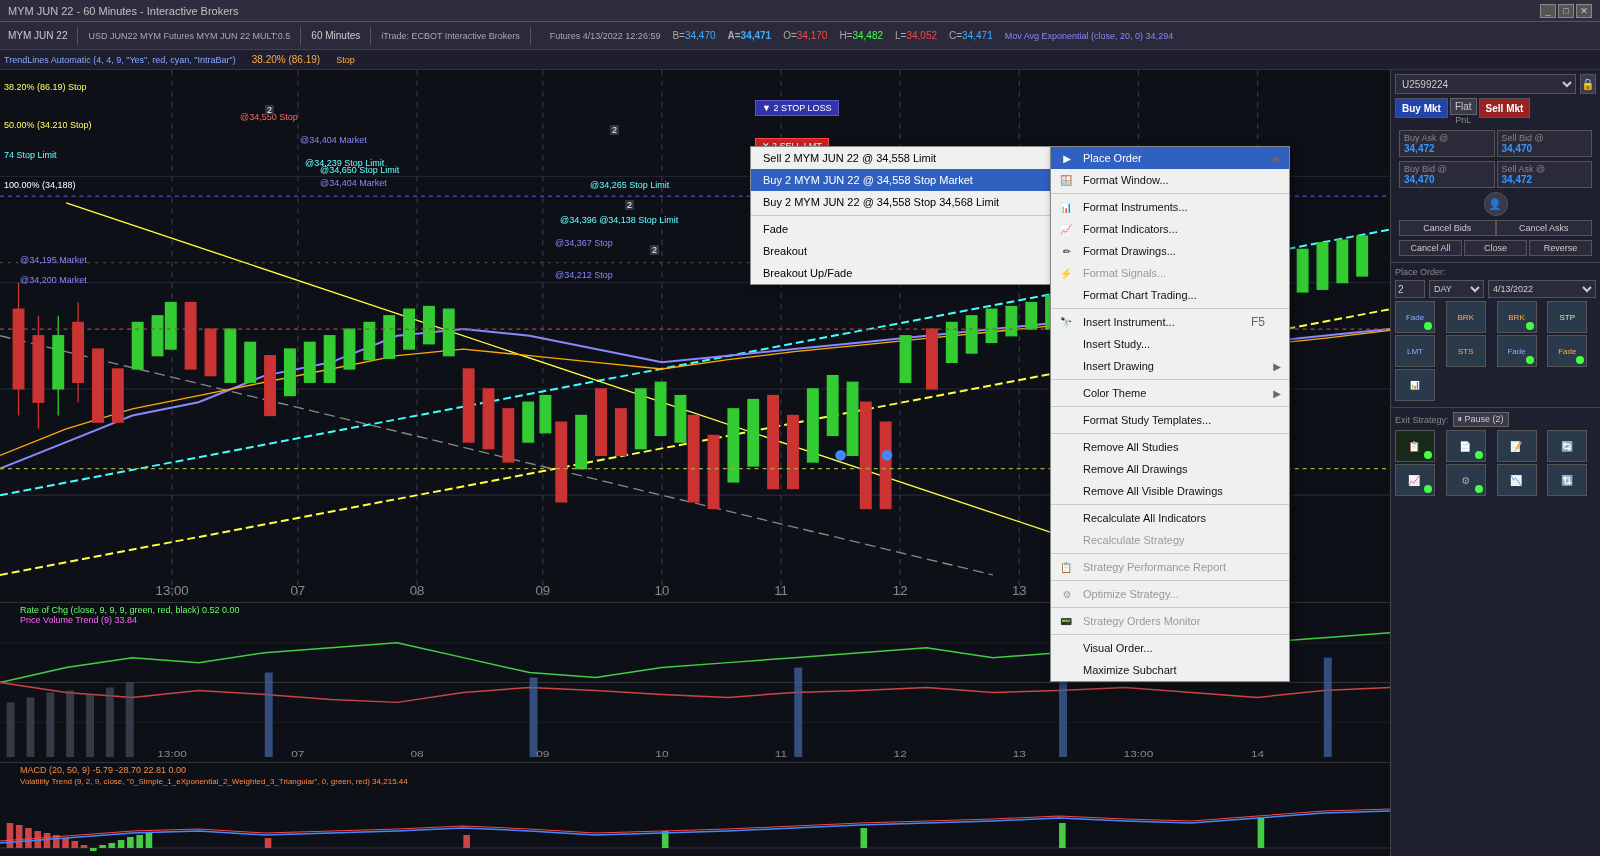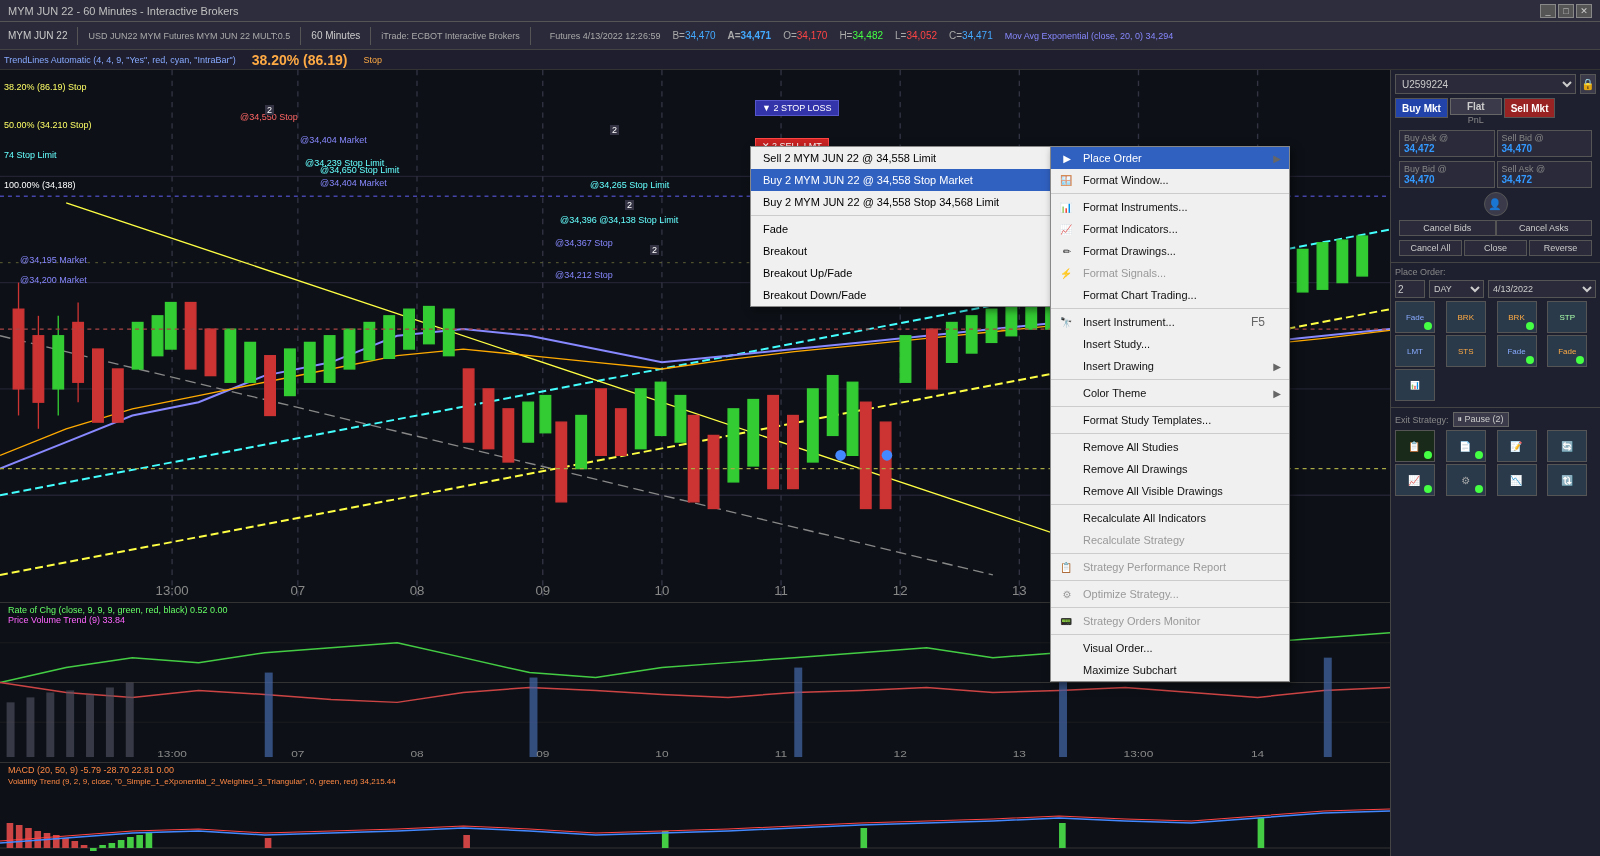--- a/index.html
+++ b/index.html
@@ -71,21 +71,21 @@
     .chart-pane {
       flex: 1;
       position: relative;
       border-bottom: 1px solid #333;
       background: #0d1117;
     }
 
     .chart-pane-label {
       position: absolute;
       top: 2px;
-      left: 8px;
+      left: 20px;
       font-size: 9px;
       color: #aaa;
       z-index: 5;
     }
 
     .chart-pane-2 {
       height: 160px;
       background: #0d1117;
       position: relative;
       border-bottom: 1px solid #333;
@@ -137,21 +137,21 @@
       font-weight: bold;
       border: 1px solid #555;
       cursor: pointer;
       min-width: 50px;
       text-align: center;
       height: 20px;
     }
 
     .btn-buy { background: #2244aa; color: #fff; }
     .btn-sell { background: #992222; color: #fff; }
-    .btn-flat { background: #3a3a4a; color: #ccc; border: 1px solid #666; font-size: 10px; padding: 2px 16px; font-weight: bold; }
+    .btn-flat { background: #3a3a4a; color: #ccc; border: 1px solid #666; font-size: 10px; padding: 2px 4px; }
 
     .price-row {
       display: flex;
       gap: 2px;
       padding: 2px 4px;
     }
 
     .price-box {
       flex: 1;
       background: #2a2a3a;
@@ -461,21 +461,21 @@
   <span class="toolbar-item" style="color:#aaa;font-weight:bold;">A=<span class="price-label">34,471</span></span>
   <span class="toolbar-item" style="color:#aaa;">O=<span class="price-red">34,170</span></span>
   <span class="toolbar-item" style="color:#aaa;">H=<span class="price-green">34,482</span></span>
   <span class="toolbar-item" style="color:#aaa;">L=<span class="price-red">34,052</span></span>
   <span class="toolbar-item" style="color:#aaa;">C=<span class="price-label">34,471</span></span>
   <span class="toolbar-item" style="color:#88f; font-size:9px;">Mov Avg Exponential (close, 20, 0) 34,294</span>
 </div>
 
 <div class="chart-info-bar">
   <span style="color:#8af; font-size:9px;">TrendLines Automatic (4, 4, 9, "Yes", red, cyan, "IntraBar")</span>
-  <span style="color:#fa4; font-size:14px;font-weight:bold;">38.20% (86.19)</span>
+  <span style="color:#fa4; font-size:10px;">38.20% (86.19)</span>
   <span style="color:#fa4; font-size:9px;">Stop</span>
 </div>
 
 <div class="main-layout">
 
   <div class="chart-area">
 
     <div class="chart-pane" style="flex:3; position:relative;">
       
       <svg class="chart-svg" viewBox="0 0 1050 400" preserveAspectRatio="none">
@@ -886,21 +886,20 @@
 <div class="context-menu-overlay">
 
   <div class="sub-menu">
     <div class="sub-menu-item">Sell 2 MYM  JUN 22 @ 34,558 Limit</div>
     <div class="sub-menu-item highlighted">Buy 2 MYM  JUN 22 @ 34,558 Stop Market</div>
     <div class="sub-menu-item">Buy 2 MYM  JUN 22 @ 34,558 Stop 34,568 Limit</div>
     <div class="sub-menu-sep"></div>
     <div class="sub-menu-item">Fade</div>
     <div class="sub-menu-item">Breakout</div>
     <div class="sub-menu-item">Breakout Up/Fade</div>
-    <div class="sub-menu-item">Breakout Down/Fade</div>
   </div>
 
   <div class="main-context-menu">
 
     <div class="ctx-item highlighted">
       <span class="ctx-icon">▶</span>
       Place Order
       <span class="ctx-arrow">▶</span>
     </div>
 

